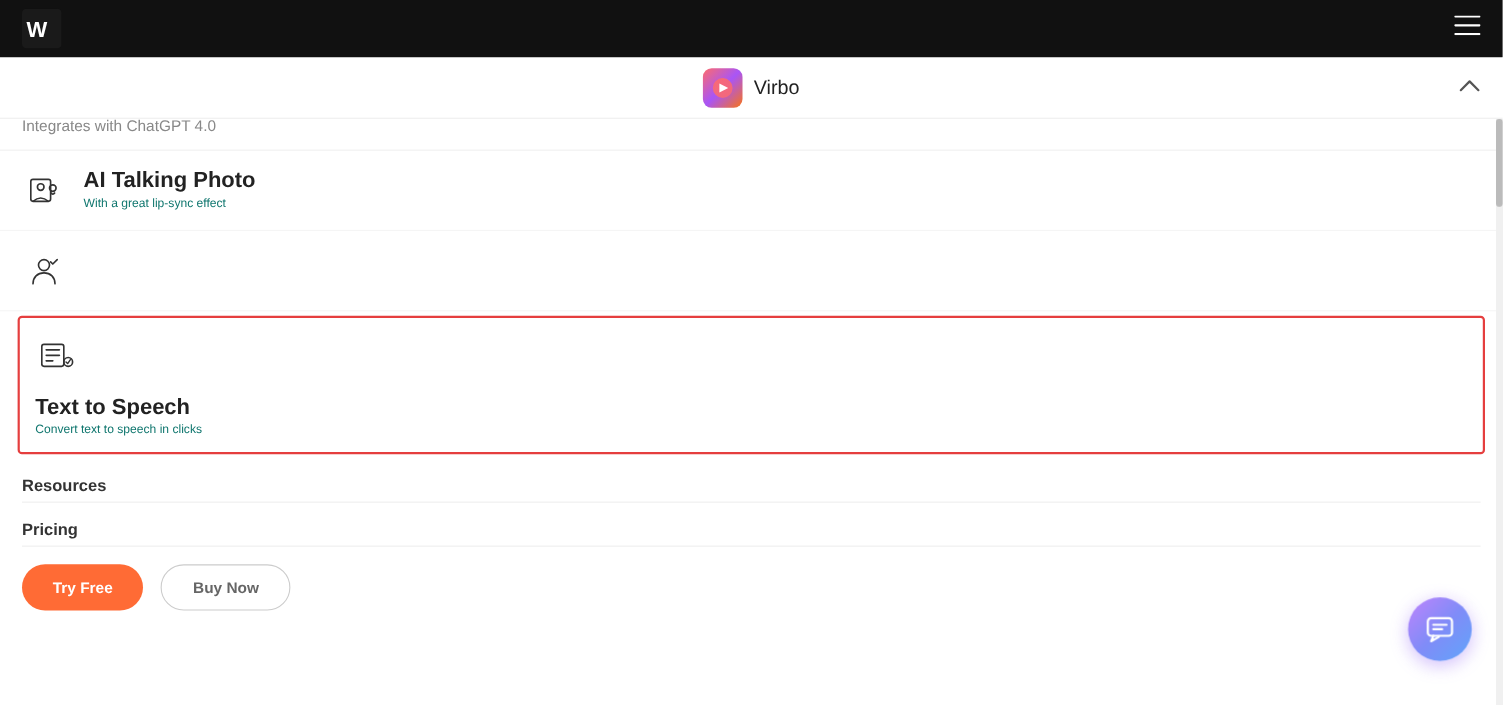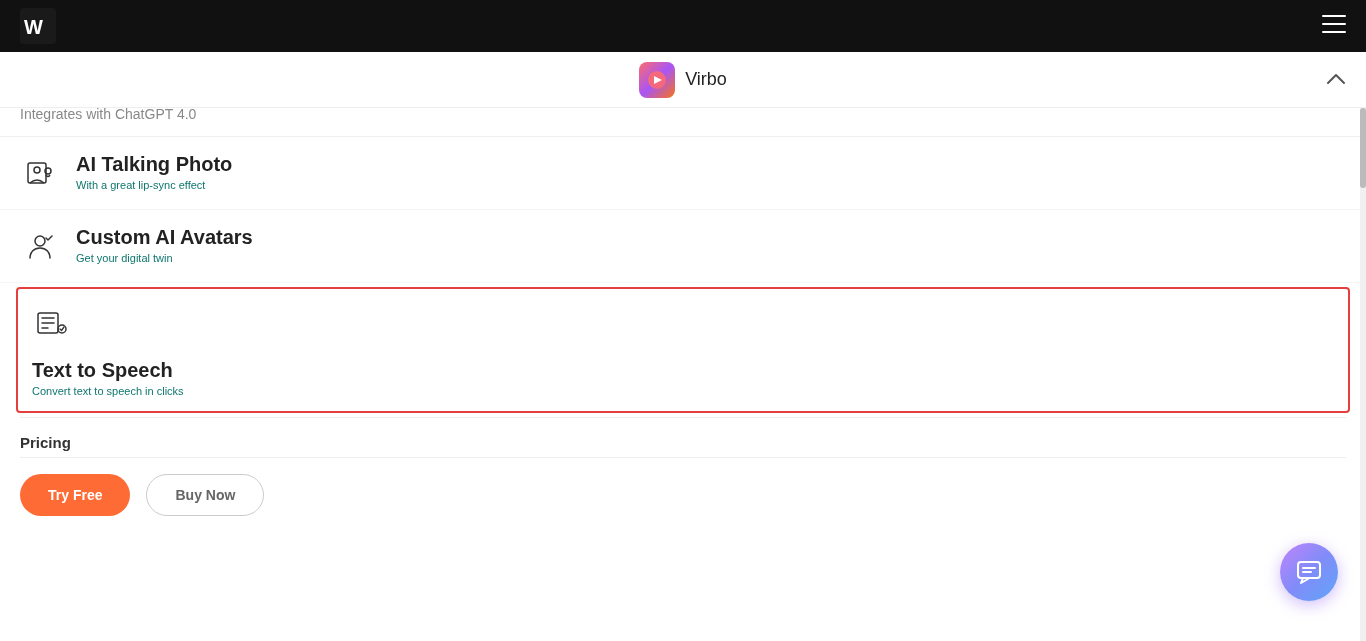--- a/index.html
+++ b/index.html
@@ -338,24 +338,20 @@
   </div>
 
   <div class="menu-item">
     <div class="menu-item-icon">
       <svg viewBox="0 0 32 32" fill="none" xmlns="http://www.w3.org/2000/svg">
         <circle cx="16" cy="11" r="5" stroke="#333" stroke-width="1.5"></circle>
         <path d="M6 28 C6 22 10 18 16 18 C22 18 26 22 26 28" stroke="#333" stroke-width="1.5" stroke-linecap="round"></path>
         <path d="M22 8 L24 10 L28 6" stroke="#333" stroke-width="1.5" stroke-linecap="round" stroke-linejoin="round"></path>
       </svg>
     </div>
-    <div class="menu-item-text">
-      <span class="menu-item-title">Custom AI Avatars</span>
-      <span class="menu-item-subtitle">Get your digital twin</span>
-    </div>
   </div>
 
 
 
   <div class="menu-item selected">
     <div class="menu-item-icon">
       <svg viewBox="0 0 32 32" fill="none" xmlns="http://www.w3.org/2000/svg">
         <rect x="2" y="6" width="20" height="20" rx="2" stroke="#333" stroke-width="1.5"></rect>
         <line x1="6" y1="11" x2="18" y2="11" stroke="#333" stroke-width="1.5" stroke-linecap="round"></line>
         <line x1="6" y1="16" x2="18" y2="16" stroke="#333" stroke-width="1.5" stroke-linecap="round"></line>
@@ -363,20 +359,23 @@
         <circle cx="26" cy="22" r="4" stroke="#333" stroke-width="1.5"></circle>
         <path d="M24 22 L25.5 23.5 L28 20" stroke="#333" stroke-width="1.3" stroke-linecap="round" stroke-linejoin="round"></path>
       </svg>
     </div>
     <div class="menu-item-text">
       <span class="menu-item-title">Text to Speech</span>
       <span class="menu-item-subtitle">Convert text to speech in clicks</span>
     </div>
   </div>
 
+  <div class="section-header">
+    <span>Resources</span>
+  </div>
   <div class="divider"></div>
 
   <div class="section-header">
     <span>Pricing</span>
   </div>
   <div class="divider"></div>
 
   <div class="bottom-buttons">
     <button class="btn-primary">Try Free</button>
     <button class="btn-outline">Buy Now</button>

